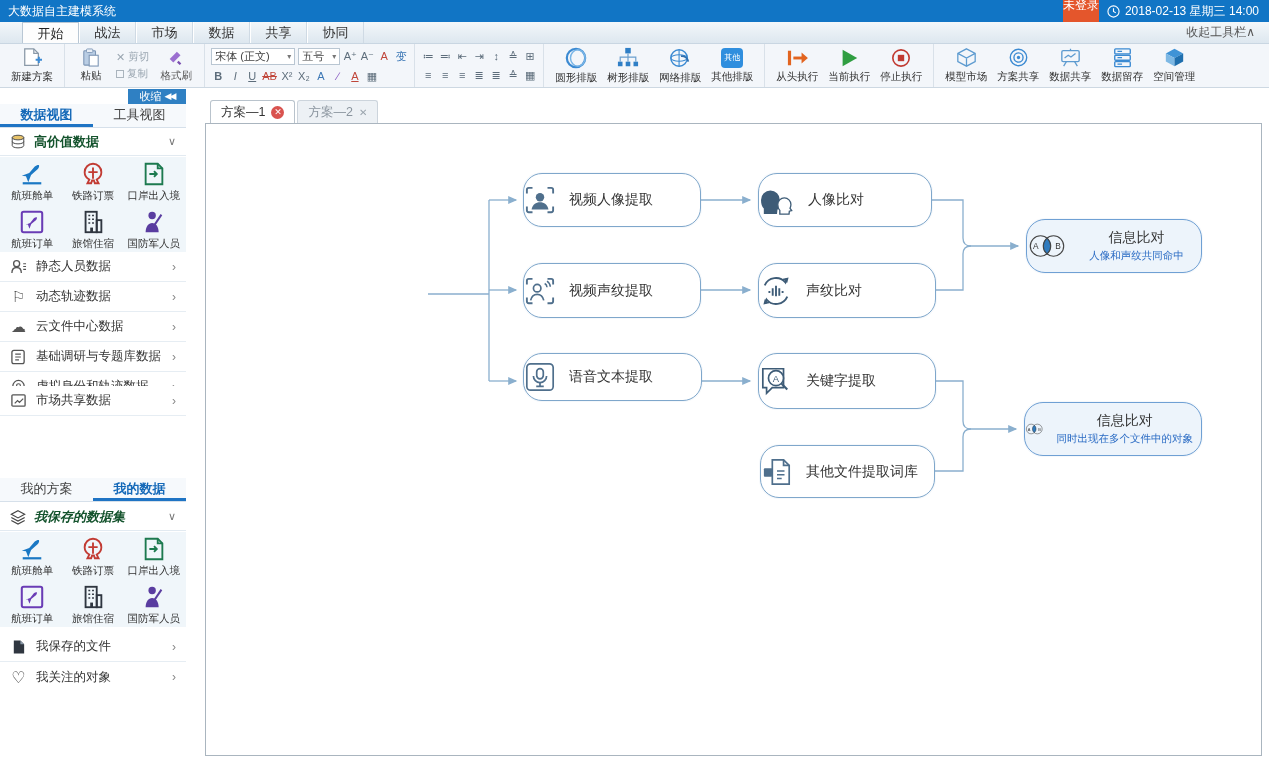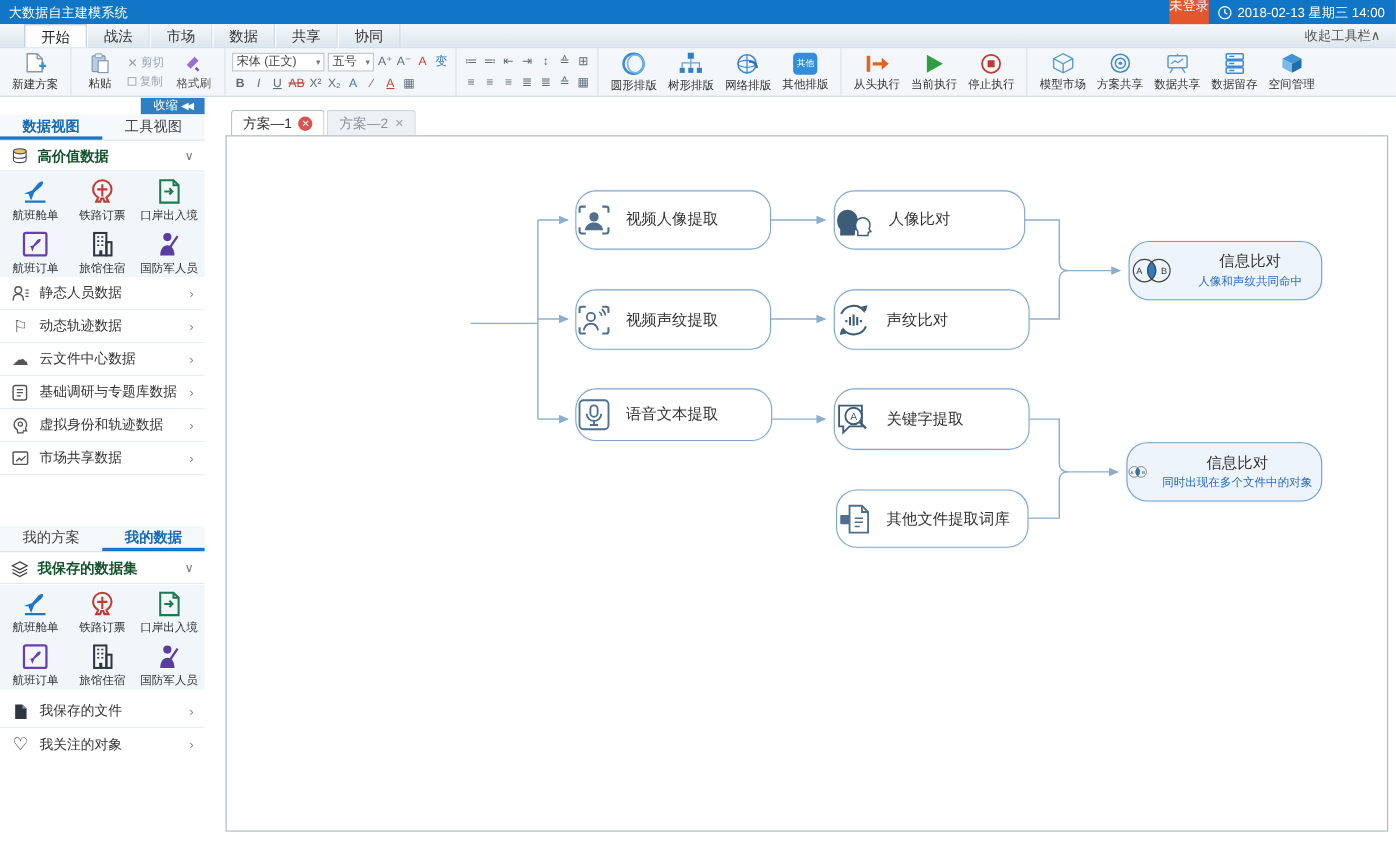--- a/index.html
+++ b/index.html
@@ -390,35 +390,35 @@
     <span class="chev">›</span>
 </div>
 <div class="cat-row" style="top:372px;">
   <svg class="uicon" width="17" height="16" viewBox="0 0 18 17">
       <path d="M9 1.5 a6 6 0 0 1 6 6 c0 2 -1 3 -1 4 l1 2 h-3 l-.5 2 h-5 l-.5 -3 c-1.5 -1 -3 -2.5 -3 -5 a6 6 0 0 1 6 -6 z" fill="none" stroke="#555" stroke-width="1.3"></path>
       <circle cx="9" cy="7" r="2" fill="none" stroke="#555" stroke-width="1.2"></circle>
     </svg>
   <span class="t">虚拟身份和轨迹数据</span>
     <span class="chev">›</span>
 </div>
-<div class="cat-row" style="top:402px;">
+<div class="cat-row" style="top:386px;">
   <svg class="uicon" width="17" height="16" viewBox="0 0 18 17">
       <rect x="2" y="2" width="14" height="12" rx="1" fill="none" stroke="#555" stroke-width="1.4"></rect>
       <path d="M5 11 l3 -3 2 2 4 -4" fill="none" stroke="#555" stroke-width="1.3"></path>
     </svg>
   <span class="t">市场共享数据</span>
     <span class="chev">›</span>
 </div>
 
 <div class="side-tabs" style="top:478px;">
   <div class="side-tab">我的方案</div>
   <div class="side-tab active">我的数据</div>
 </div>
 
-<div class="sec-header" style="top:503px;">
+<div class="sec-header" style="top:503px;font-style:italic;">
   <svg width="16" height="16" viewBox="0 0 18 18">
       <path d="M9 2 L16.5 6 9 10 1.5 6 z" fill="none" stroke="#444" stroke-width="1.3"></path>
       <path d="M1.5 9.5 L9 13.5 16.5 9.5" fill="none" stroke="#444" stroke-width="1.3"></path>
       <path d="M1.5 13 L9 17 16.5 13" fill="none" stroke="#444" stroke-width="1.3"></path>
     </svg>
   <span class="t">我保存的数据集</span>
   <span class="chev">∨</span>
 </div>
 
 <div class="item-grid" style="top:532px; height:95px;">

